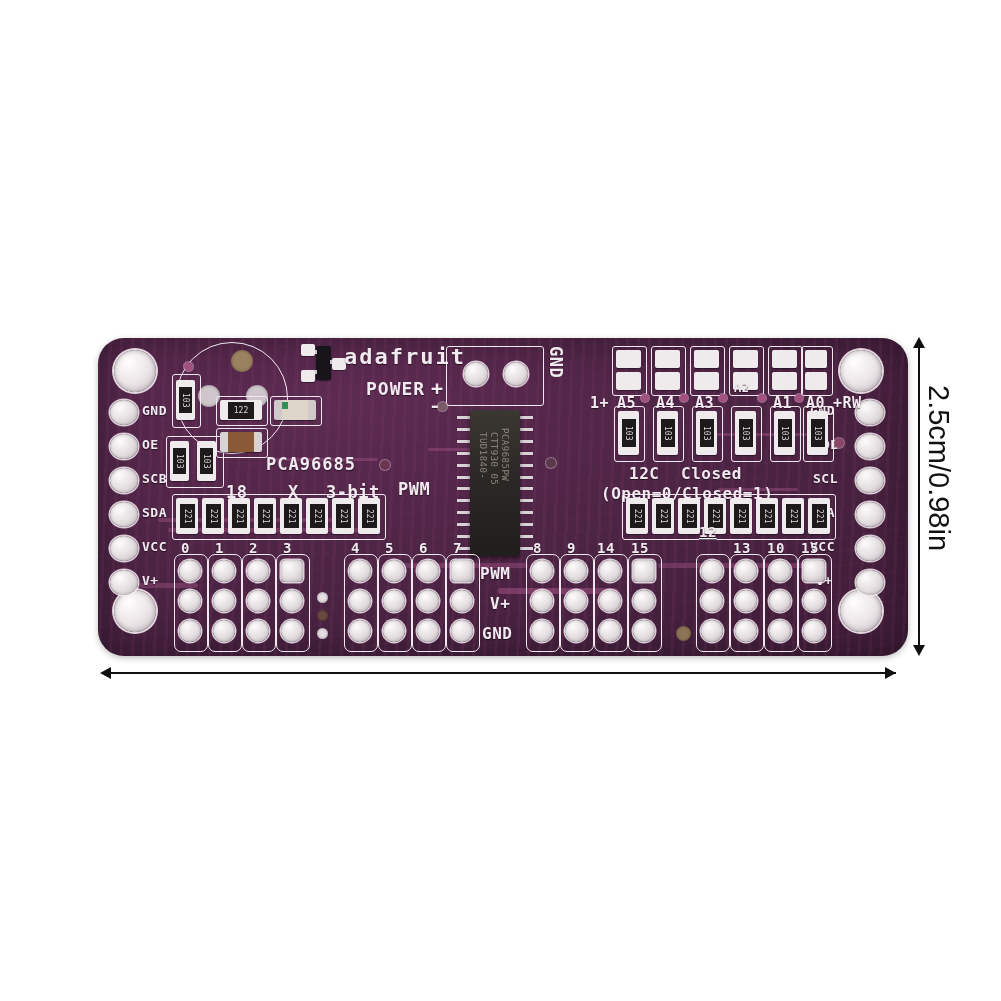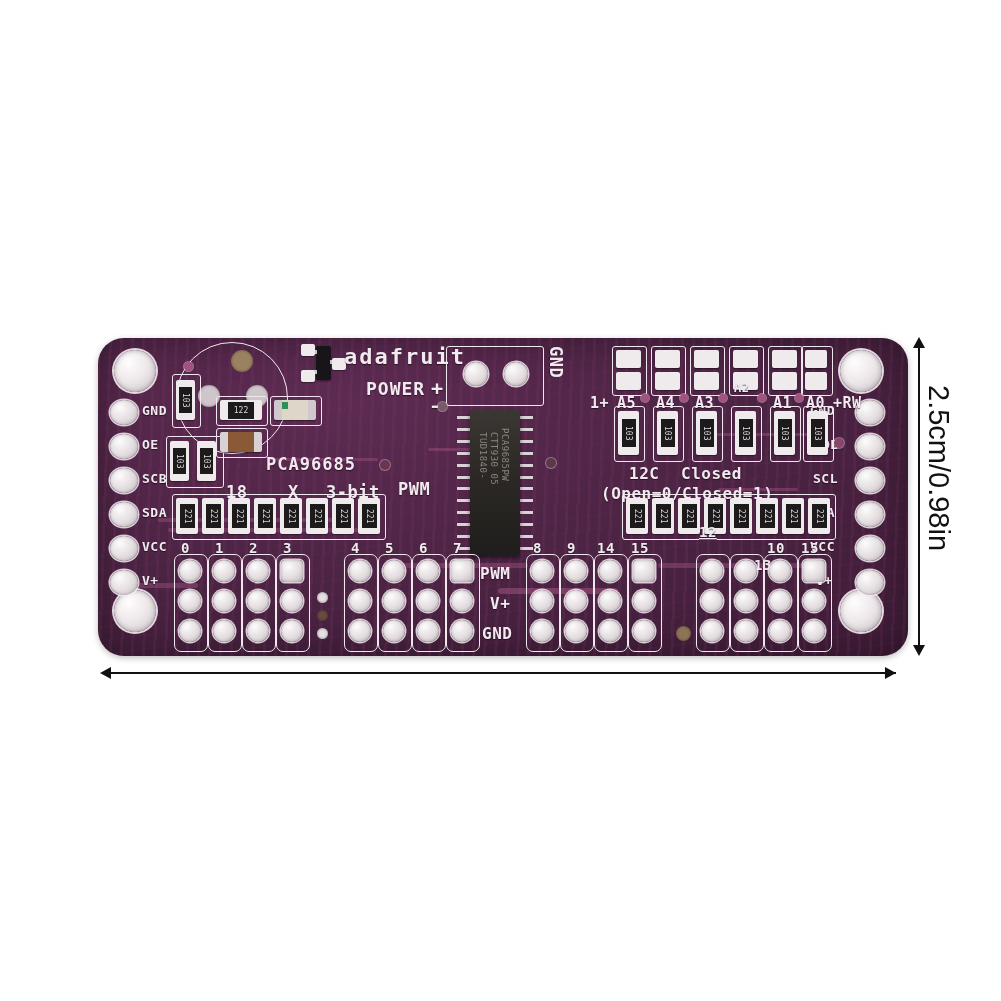--- a/index.html
+++ b/index.html
@@ -365,21 +365,21 @@
     <div class="silk num" style="left:253px;top:203px;">4</div>
     <div class="silk num" style="left:287px;top:203px;">5</div>
     <div class="silk num" style="left:321px;top:203px;">6</div>
     <div class="silk num" style="left:355px;top:203px;">7</div>
 
     <div class="silk num" style="left:435px;top:203px;">8</div>
     <div class="silk num" style="left:469px;top:203px;">9</div>
     <div class="silk num" style="left:499px;top:203px;">14</div>
     <div class="silk num" style="left:533px;top:203px;">15</div>
     <div class="silk num" style="left:601px;top:187px;text-decoration:underline;">12</div>
-    <div class="silk num" style="left:635px;top:220px;margin-left:21px;">13</div>
+    <div class="silk num" style="left:635px;top:203px;">13</div>
     <div class="silk num" style="left:669px;top:203px;">10</div>
     <div class="silk num" style="left:703px;top:203px;">15</div>
 
     <div class="silk" style="left:382px;top:228px;font-size:16px;">PWM</div>
     <div class="silk" style="left:392px;top:258px;font-size:16px;">V+</div>
     <div class="silk" style="left:384px;top:288px;font-size:16px;">GND</div>
 
     <div class="outline" style="left:76px;top:216px;width:32px;height:96px;"></div>
     <div class="hole" style="left:81px;top:222px;width:22px;height:22px;"></div>
     <div class="hole" style="left:81px;top:252px;width:22px;height:22px;"></div>

